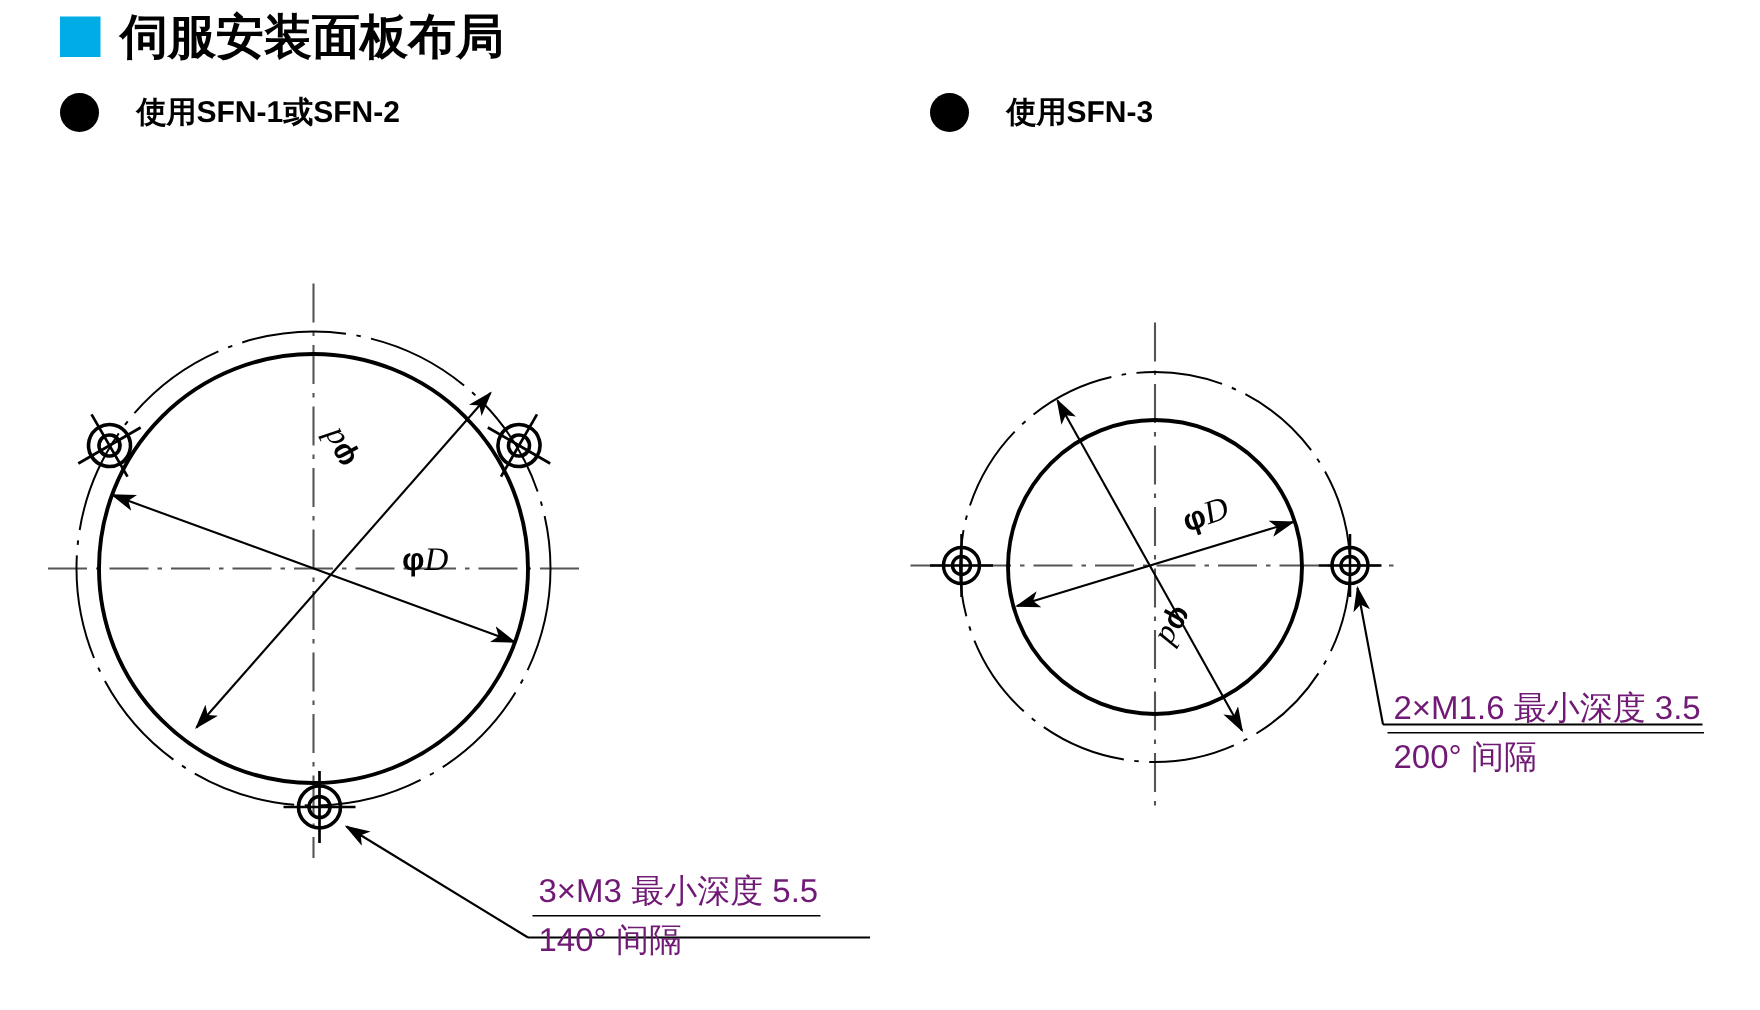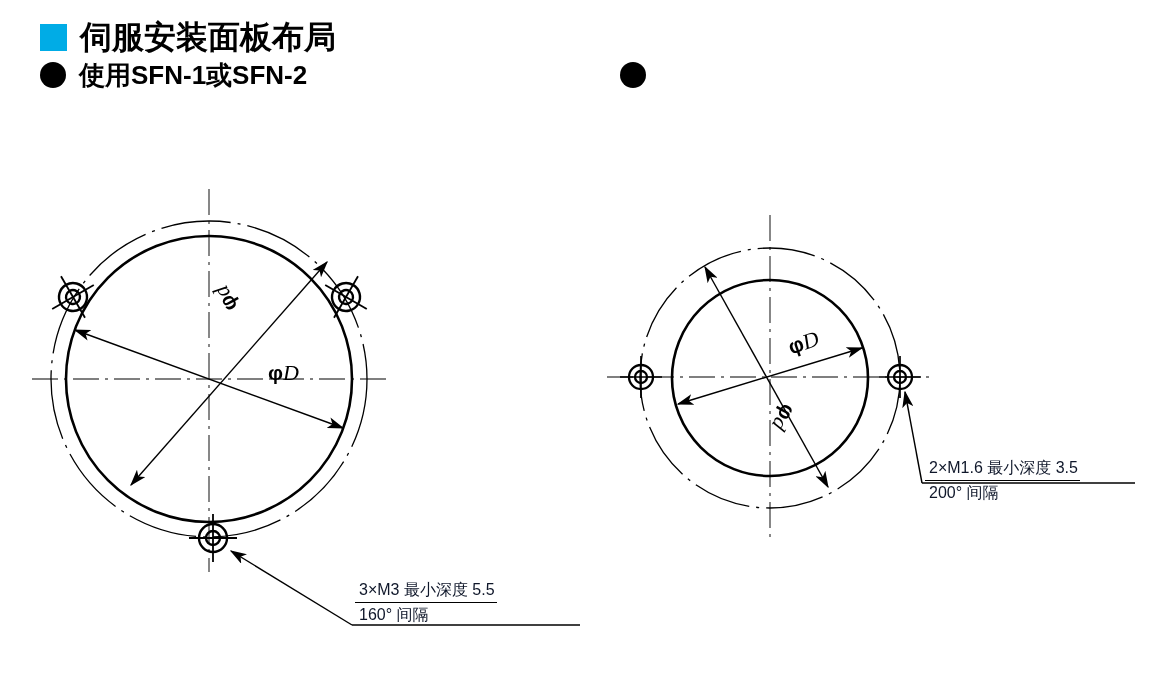--- a/index.html
+++ b/index.html
@@ -22,21 +22,21 @@
     background: #ffffff;
   }
 
   
   .heading-row {
     position: absolute;
     display: flex;
     align-items: center;
     white-space: nowrap;
   }
-  #h-main { left: 40px; top: 21px; }
+  #h-main { left: 40px; top: 8px; }
   #h-left { left: 40px; top: 62px; }
   #h-right { left: 620px; top: 62px; }
 
   .bullet-square {
     width: 27px;
     height: 27px;
     background: #00ace6;
     margin-right: 13px;
     flex: 0 0 auto;
   }
@@ -48,42 +48,43 @@
     margin-right: 13px;
     flex: 0 0 auto;
   }
   .heading-text {
     font-size: 32px;
     font-weight: bold;
     letter-spacing: 0px;
     line-height: 1;
   }
   .sub-heading-text {
-    font-size: 26px;
+    font-size: 20px;
     font-weight: bold;
     line-height: 1;
+    margin-left: 12px;
   }
 
   
   .drawing {
     position: absolute;
     left: 0;
     top: 0;
     width: 1173px;
     height: 673px;
     pointer-events: none;
   }
 
   
   .annot {
     position: absolute;
     white-space: nowrap;
-    font-size: 16px;
+    font-size: 22px;
     line-height: 1.38;
-    color: #0f172a;
+    color: #701a75;
   }
   .annot .line1 {
     border-bottom: 1.4px solid #000;
     padding: 0 2px 1px 4px;
     display: inline-block;
   }
   .annot .line2 {
     padding: 1px 2px 0 4px;
     display: block;
   }
@@ -119,20 +120,21 @@
     <span class="heading-text">伺服安装面板布局</span>
   </div>
 
   <div class="heading-row" id="h-left">
     <span class="bullet-circle"></span>
     <span class="sub-heading-text">使用SFN-1或SFN-2</span>
   </div>
 
   <div class="heading-row" id="h-right">
     <span class="bullet-circle"></span>
+    <span class="sub-heading-text">使用SFN-3</span>
   </div>
 
   <svg class="drawing" viewBox="0 0 1173 673">
     <defs>
       <marker id="arrowEnd" viewBox="0 0 12 8" refX="11" refY="4" markerWidth="12" markerHeight="8" orient="auto-start-reverse">
         <path d="M0,0 L12,4 L0,8 L3,4 Z" fill="#000"></path>
       </marker>
       <marker id="arrowStart" viewBox="0 0 12 8" refX="11" refY="4" markerWidth="12" markerHeight="8" orient="auto-start-reverse">
         <path d="M0,0 L12,4 L0,8 L3,4 Z" fill="#000"></path>
       </marker>
@@ -220,21 +222,21 @@
   </div>
   <div class="dim-label" id="lbl-right-D">
     <span>φ</span><span class="ital">D</span>
   </div>
   <div class="dim-label" id="lbl-right-d">
     <span>φ</span><span class="ital">d</span>
   </div>
 
   <div class="annot" id="annot-left">
     <span class="line1">3×M3  最小深度 5.5</span>
-    <span class="line2">160° 间隔</span>
+    <span class="line2">140° 间隔</span>
   </div>
 
   <div class="annot" id="annot-right">
     <span class="line1">2×M1.6  最小深度 3.5</span>
     <span class="line2">200° 间隔</span>
   </div>
 
 </div>
 
 </body></html>

